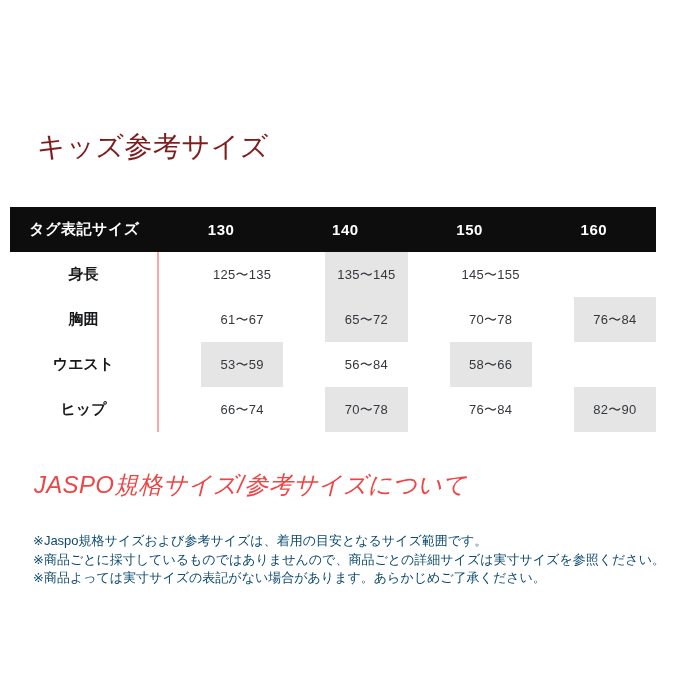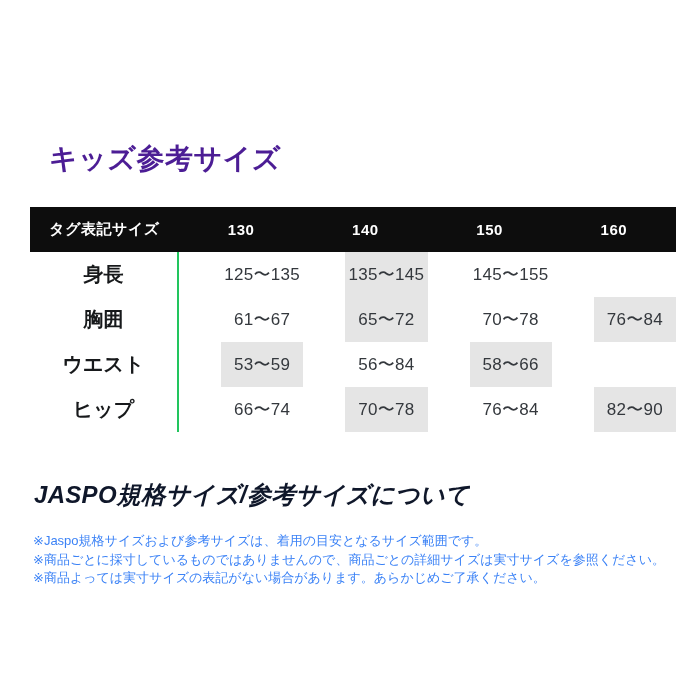--- a/index.html
+++ b/index.html
@@ -12,30 +12,30 @@
     position: relative;
     width: 680px;
     height: 680px;
     background: #ffffff;
     overflow: hidden;
   }
   .page-title {
     position: absolute;
     left: 37px;
     top: 130px;
-    margin: 12px;
+    margin: 0;
     font-size: 28px;
     line-height: 34px;
-    font-weight: 700;
+    font-weight: 400;
     letter-spacing: 0.5px;
-    color: #4c1d95;
+    color: #7f1d1d;
   }
   .size-table {
     position: absolute;
-    left: 30px;
+    left: 10px;
     top: 207px;
     width: 646px;
   }
   .tr {
     display: grid;
     grid-template-columns: 149px 124.25px 124.25px 124.25px 124.25px;
   }
   .cell {
     box-sizing: border-box;
     height: 45px;
@@ -45,58 +45,58 @@
   }
   .head .cell {
     background: #0d0d0d;
     color: #ffffff;
     font-weight: 700;
     font-size: 15px;
     letter-spacing: 0.5px;
   }
   .body .row-label {
     font-weight: 700;
-    font-size: 20px;
+    font-size: 15px;
     color: #17191b;
-    border-right: 2px solid #22c55e;
+    border-right: 2px solid #fca5a5;
     text-align: center;
   }
   .body .value {
-    font-size: 17px;
+    font-size: 13px;
     color: #34383d;
     letter-spacing: 0.3px;
     margin-left: 42px;
   }
   .body .stripe {
     background: #e5e5e5;
   }
   .section-heading {
     position: absolute;
     left: 34px;
-    top: 480px;
+    top: 470px;
     margin: 0;
     font-size: 24px;
     line-height: 30px;
-    font-weight: 700;
+    font-weight: 400;
     font-style: italic;
     letter-spacing: 0.3px;
-    color: #0f172a;
+    color: #ef4444;
   }
   .notes {
     position: absolute;
     left: 33px;
     top: 532px;
     margin: 0;
     padding: 0;
     list-style: none;
   }
   .notes li {
     font-size: 13px;
     line-height: 18.5px;
-    color: #3b82f6;
+    color: #0c4a6e;
     white-space: nowrap;
   }
 </style>
 </head>
 <body>
 
 <div class="page">
 
   <h1 class="page-title">キッズ参考サイズ</h1>
 

